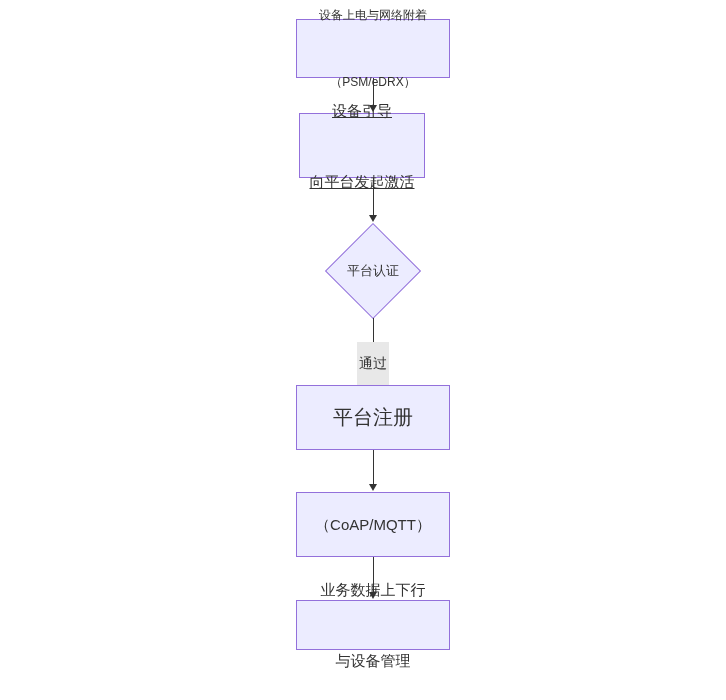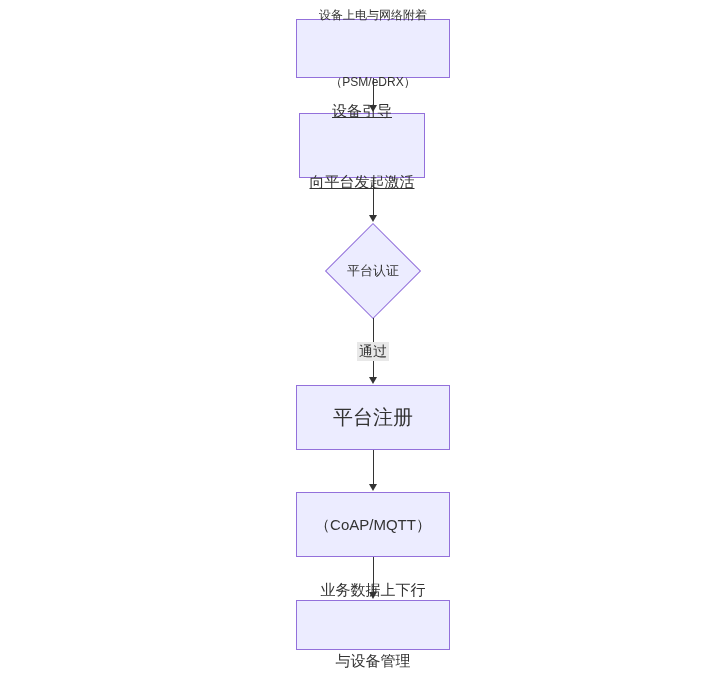--- a/index.html
+++ b/index.html
@@ -75,21 +75,21 @@
   #edge-5 { top: 557px; height: 42px; }
 
   .edge-label {
     position: absolute;
     left: 373px; top: 342px;
     transform: translateX(-50%);
     background: #e8e8e8;
     color: #333333;
     font-size: 14px;
     line-height: 19px;
-    padding: 0 2px;
+    padding: 12px 2px;
     white-space: nowrap;
   }
 </style>
 </head>
 <body>
 
 <div class="canvas">
 
   <div class="node" id="node-1">
     <div class="line">设备上电与网络附着</div>

